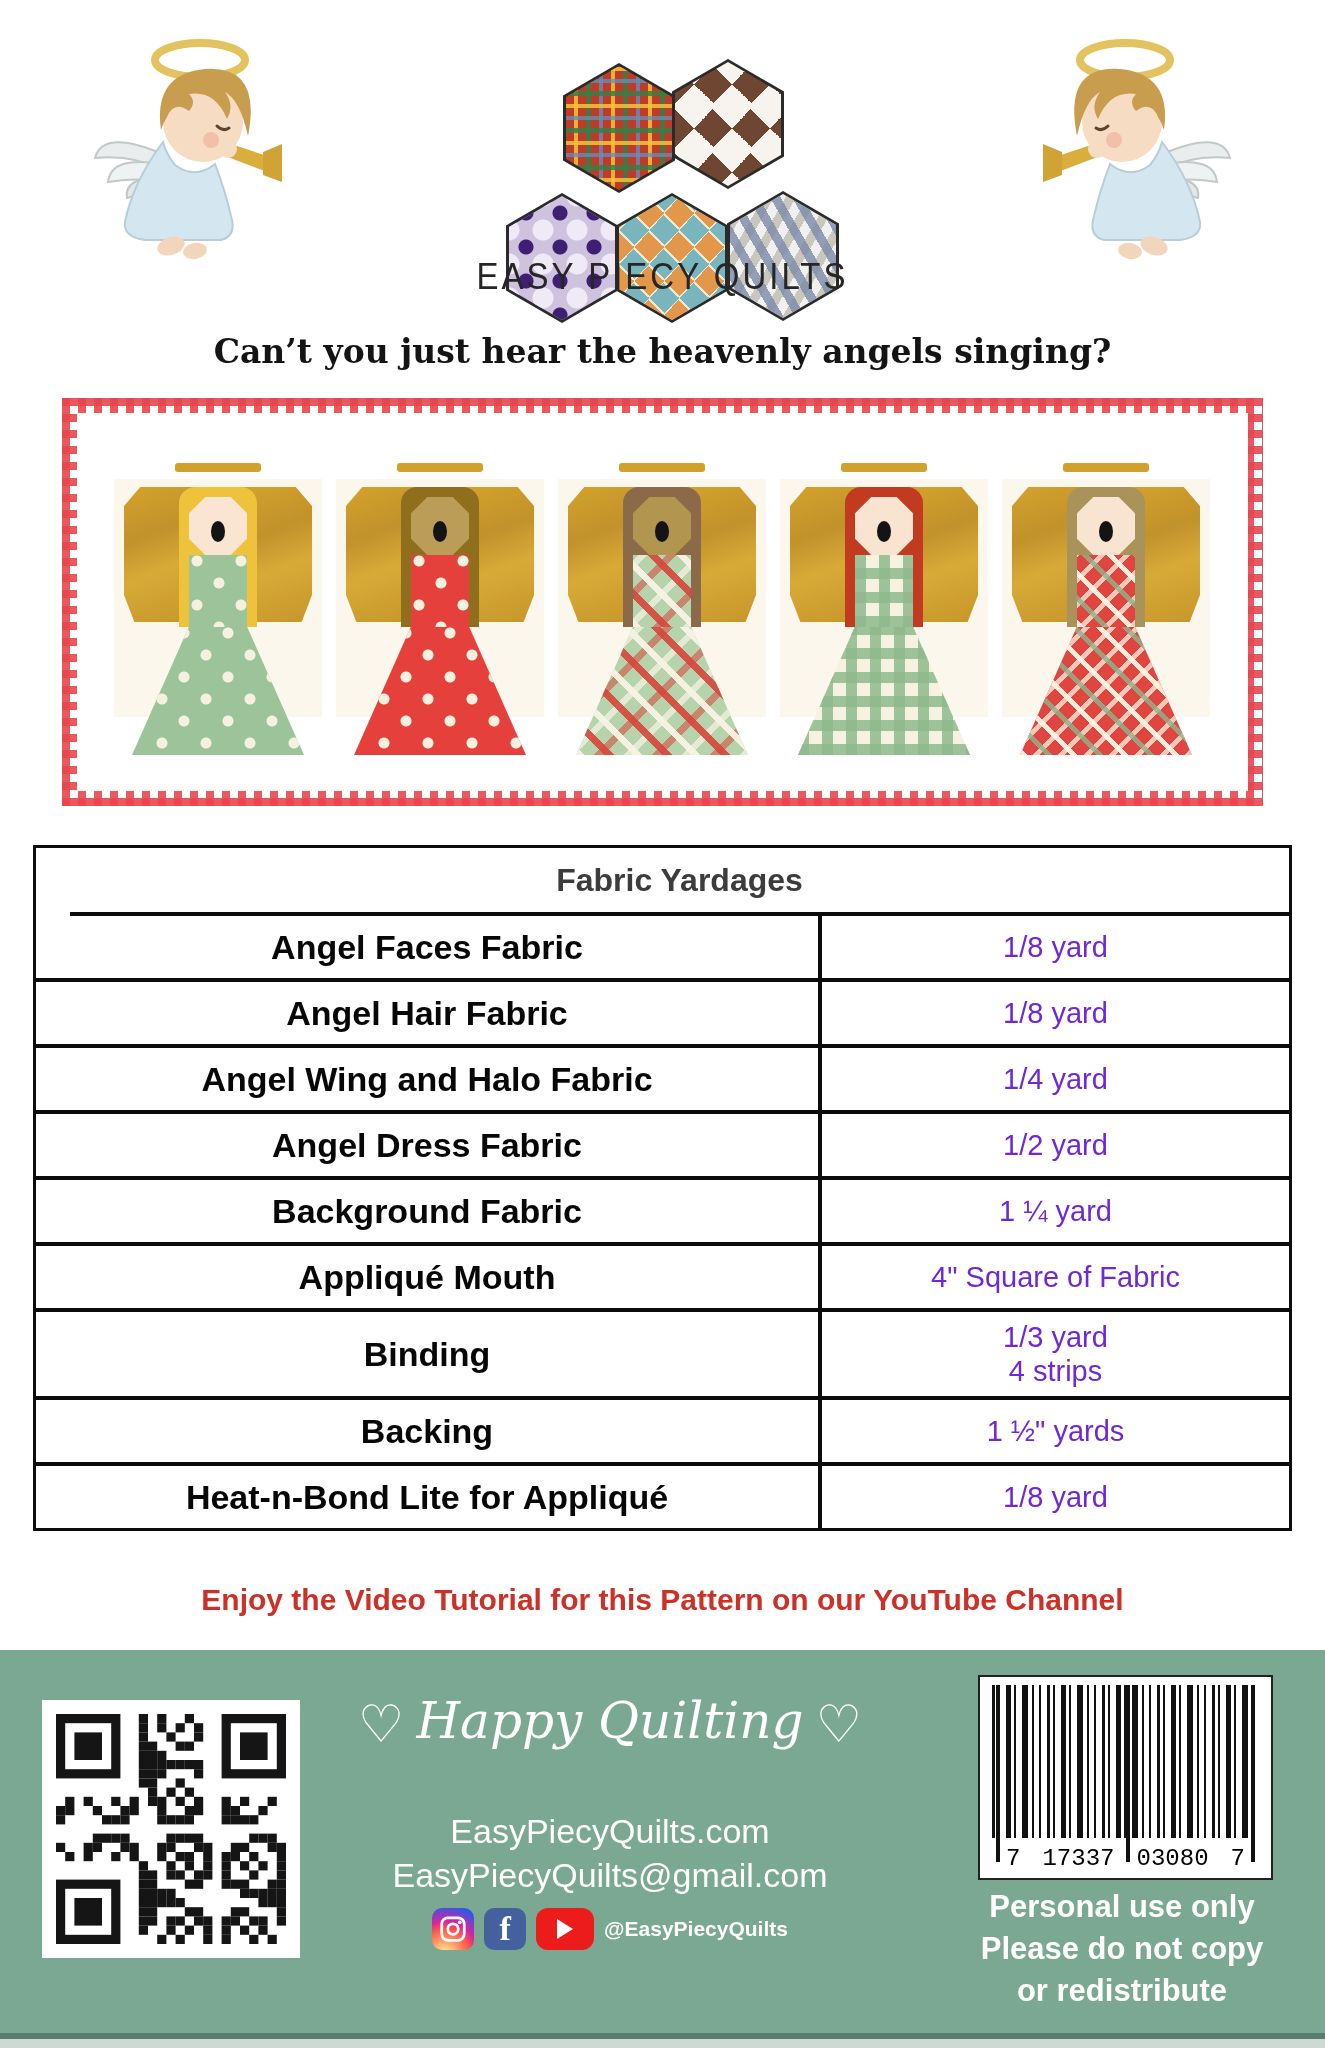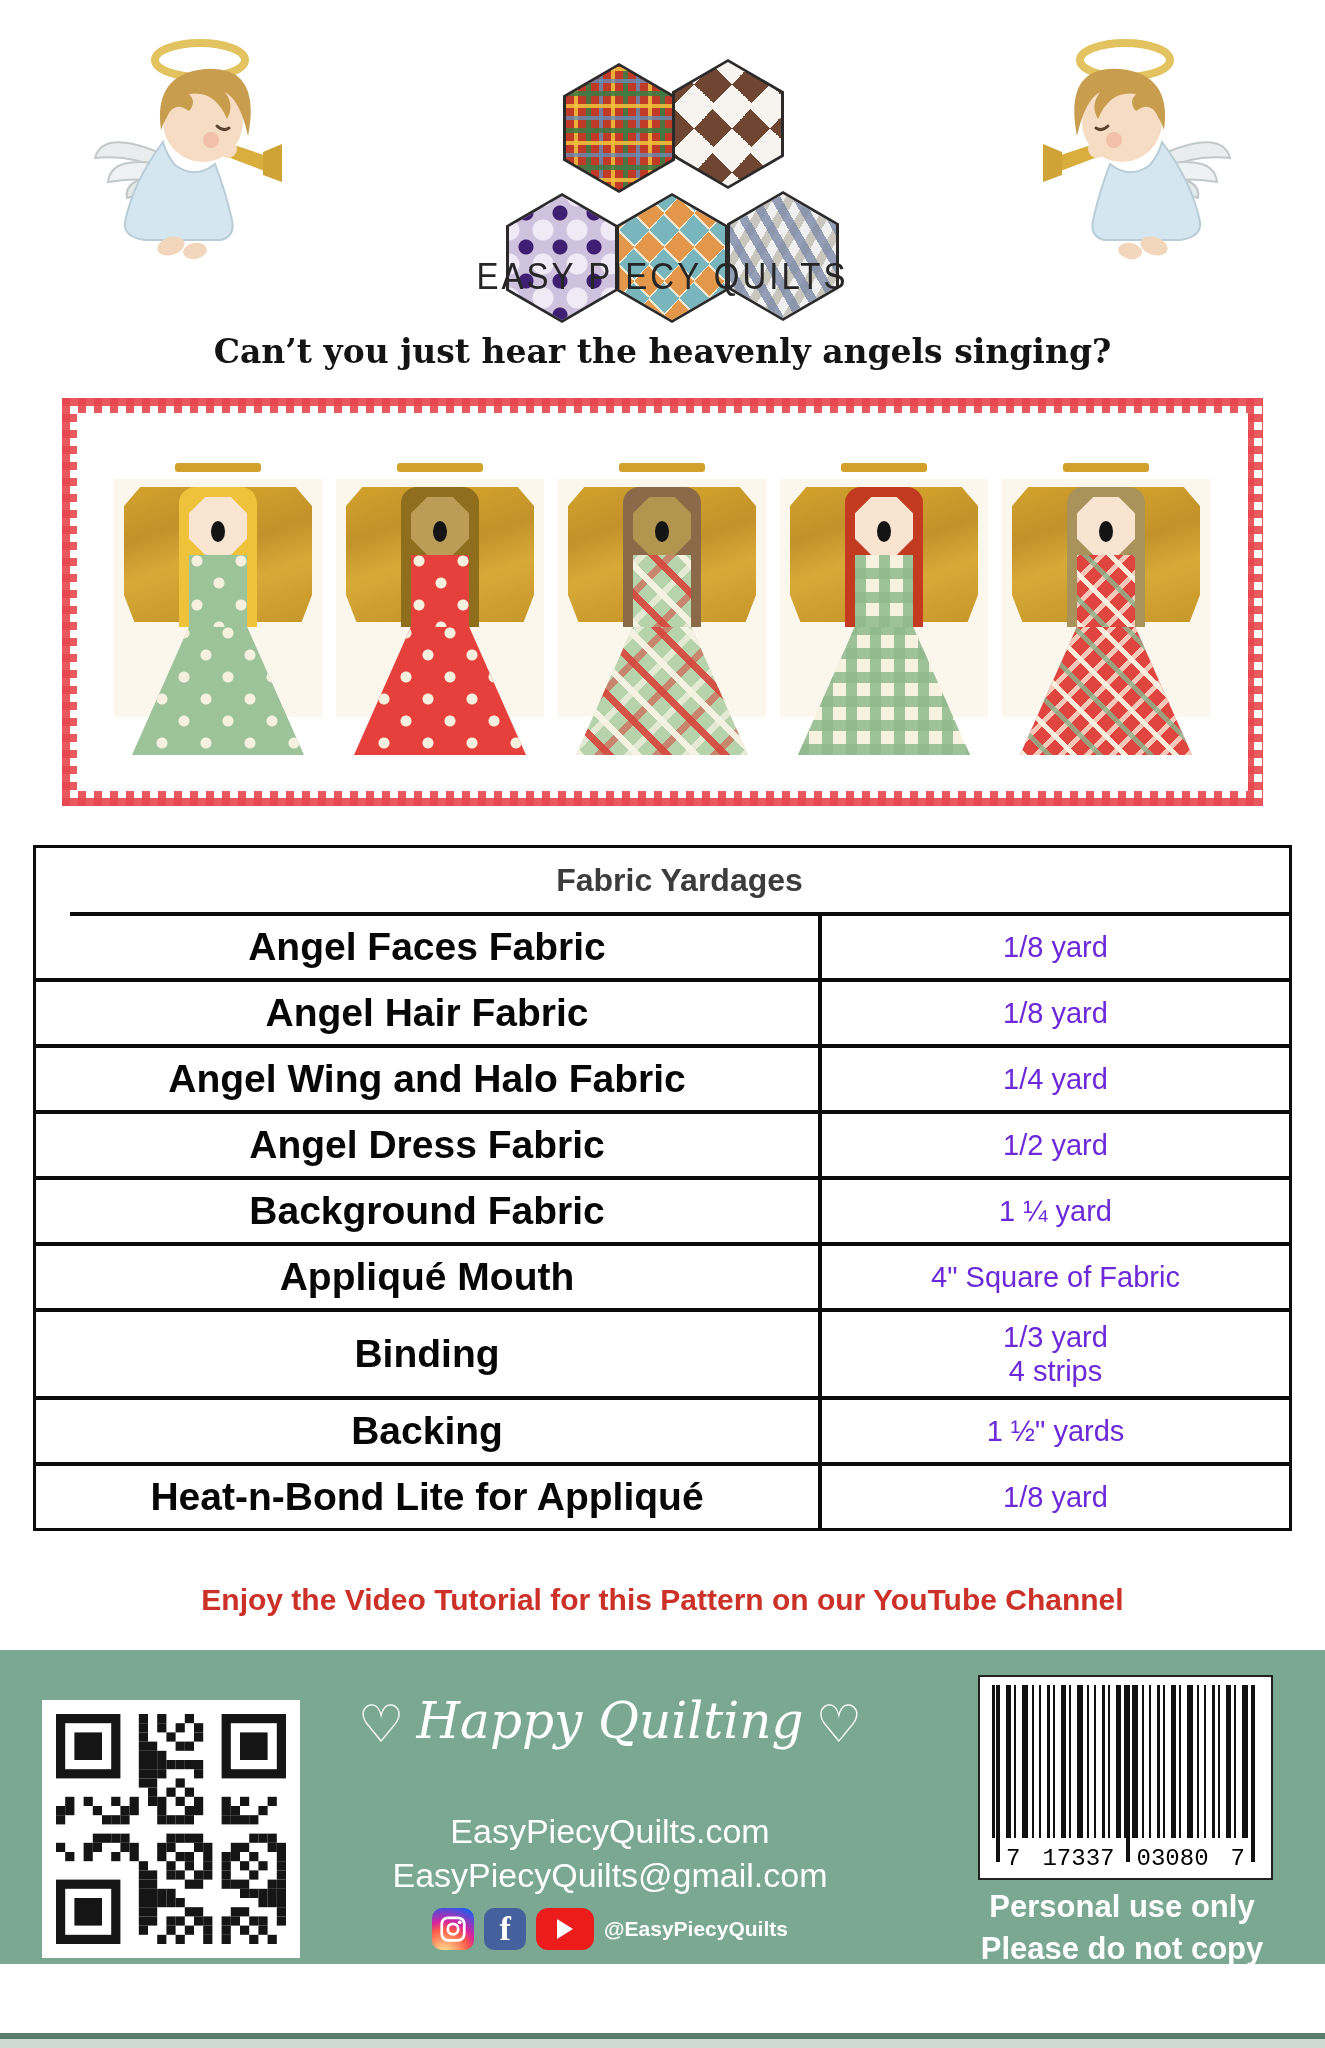--- a/index.html
+++ b/index.html
@@ -74,29 +74,29 @@
     repeating-linear-gradient(45deg,rgba(250,244,226,.95) 0 5px,transparent 5px 18px,rgba(140,180,140,.8) 18px 23px,transparent 23px 36px),
     repeating-linear-gradient(-45deg,rgba(250,244,226,.75) 0 5px,transparent 5px 18px);}
 
   
   .ftable{position:absolute;left:33px;top:845px;width:1259px;border:3px solid #0c0c0c;background:#fff;box-sizing:border-box;}
   .thead{height:64px;border-bottom:4px solid #0c0c0c;display:flex;align-items:center;justify-content:center;
     font-weight:bold;font-size:32px;color:#3c3c3c;margin-left:34px;}
   .trow{display:flex;min-height:62px;}
   .trow + .trow{border-top:4px solid #0c0c0c;}
   .titem{width:770px;border-right:4px solid #0c0c0c;display:flex;align-items:center;justify-content:center;
-    font-weight:bold;font-size:39px;color:#070707;padding:8px 6px;box-sizing:content-box;text-align:center;}
+    font-weight:bold;font-size:34px;color:#070707;padding:8px 6px;box-sizing:content-box;text-align:center;}
   .tamount{flex:1;display:flex;flex-direction:column;align-items:center;justify-content:center;
     font-size:29px;color:#6d28d9;line-height:1.18;padding:8px 4px;text-align:center;}
 
   .note{position:absolute;left:0;top:1583px;width:100%;text-align:center;
     font-size:30px;font-weight:bold;color:#cc3128;}
 
   
-  .footer{position:absolute;left:0;top:1650px;width:1325px;height:314px;background:#7aa893;}
+  .footer{position:absolute;left:0;top:1650px;width:1325px;height:398px;background:#7aa893;}
   .qr{position:absolute;left:42px;top:50px;width:258px;height:258px;background:#fff;padding:14px;box-sizing:border-box;}
   .qr svg{width:100%;height:100%;display:block;}
   .hq{position:absolute;left:300px;top:42px;width:620px;text-align:center;color:#fff;
     font-family:"DejaVu Serif",serif;font-style:italic;font-size:50px;white-space:nowrap;}
   .hq .heart{font-size:52px;vertical-align:-4px;padding:0 12px;}
   .site,.mail{position:absolute;left:300px;width:620px;text-align:center;color:#fff;font-weight:normal;font-size:34px;}
   .site{top:162px;} .mail{top:206px;}
   .social{position:absolute;left:300px;top:258px;width:620px;display:flex;align-items:center;justify-content:center;gap:10px;}
   .sicon{display:inline-flex;align-items:center;justify-content:center;width:42px;height:42px;border-radius:10px;}
   .ig{background:radial-gradient(circle at 30% 110%,#fdf497 0%,#fd5949 45%,#d6249f 60%,#285aeb 90%);}

